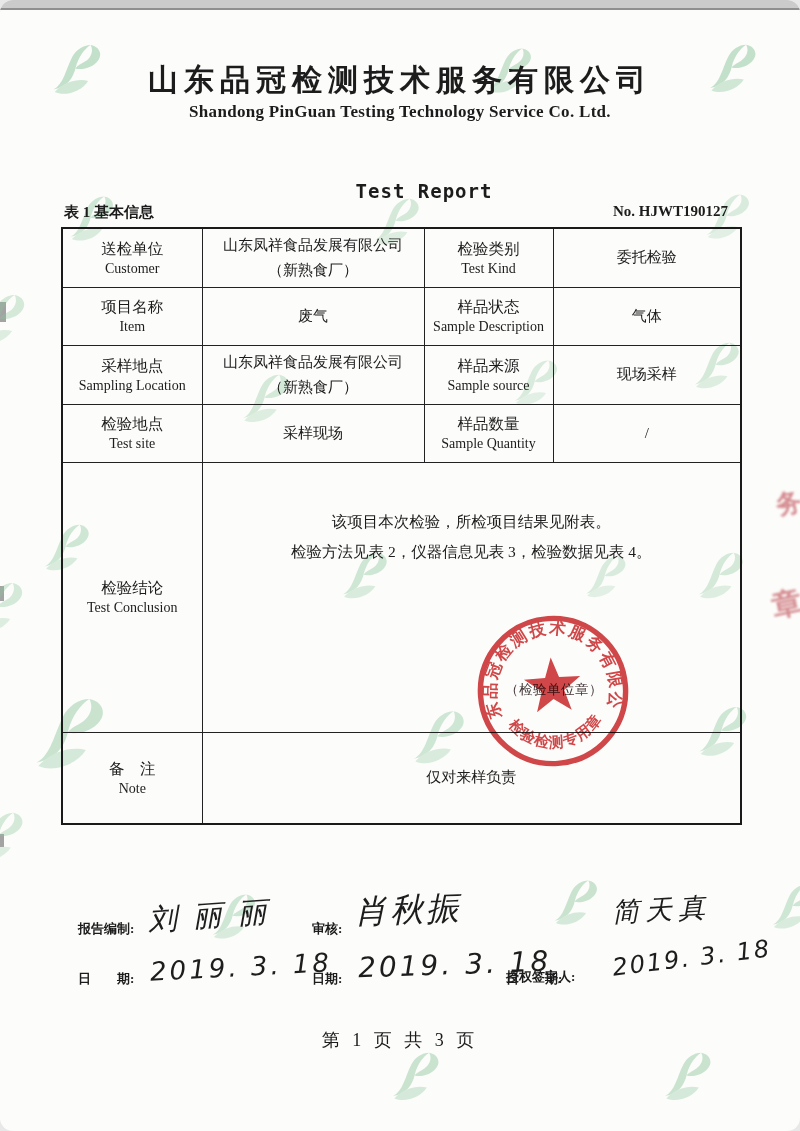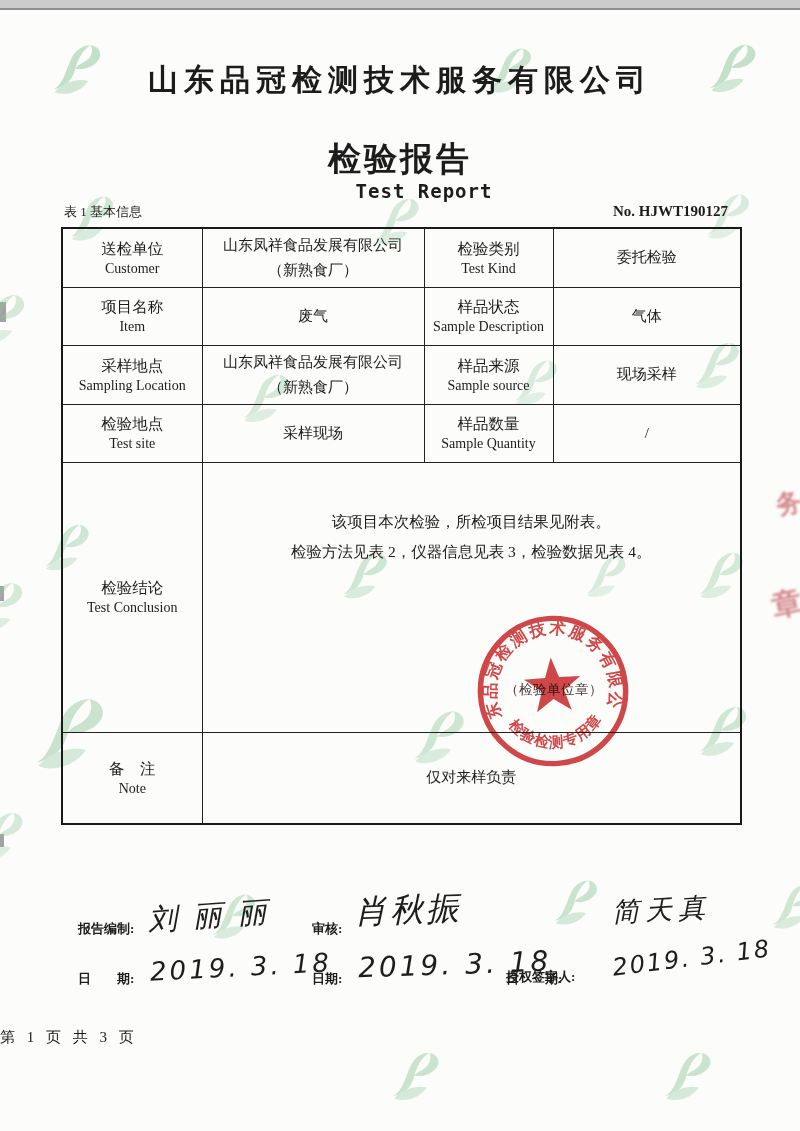--- a/index.html
+++ b/index.html
@@ -1,35 +1,35 @@
 <!DOCTYPE html>
 <html><head>
 <meta charset="utf-8">
 <style>
   html,body{margin:0;padding:0;background:#e8e8e8;}
   .page{
     position:relative;width:800px;height:1131px;margin:0 auto;
     background:#fcfcfa;overflow:hidden;
-    font-family:"Liberation Serif","DejaVu Serif",serif;color:#1c1c1c;
+    font-family:"Liberation Serif","DejaVu Serif",serif;color:#1c1c1c;border-radius:13px;
   }
   
   .scan-strip{position:absolute;top:0;left:0;width:800px;height:8px;background:#cbcbcb;border-bottom:2px solid #8f8f8f;}
   .edge-mark{position:absolute;left:0;background:#7d7d7d;opacity:.7;}
 
   
   .wm{position:absolute;pointer-events:none;z-index:1;}
   .wm svg{display:block;width:100%;height:100%;}
 
   
   .hdr{position:absolute;left:0;width:800px;text-align:center;z-index:2;}
   .company-cn{top:60px;font-size:30px;font-weight:bold;letter-spacing:6px;}
   .company-en{top:102px;font-size:17px;font-weight:bold;letter-spacing:.3px;}
   .title-cn{top:137px;font-size:33px;font-weight:bold;letter-spacing:3px;}
   .title-en{top:180px;font-size:19px;font-weight:bold;font-family:"DejaVu Sans Mono","Liberation Mono",monospace;letter-spacing:1px;margin-left:24px;}
-  .caption{position:absolute;left:64px;top:203px;font-size:13px;font-weight:normal;z-index:2;}
+  .caption{position:absolute;left:64px;top:203px;font-size:15px;font-weight:bold;z-index:2;}
   .report-no{position:absolute;right:72px;top:203px;font-size:15px;font-weight:bold;z-index:2;}
 
   
   table.info{
     position:absolute;left:61px;top:227px;width:679px;z-index:2;
     border-collapse:collapse;table-layout:fixed;
     border:2.5px solid #1a1a1a;
   }
   table.info td{border:1.5px solid #222;vertical-align:middle;text-align:center;padding:2px 6px;}
   .lc .cn{font-size:15.5px;font-weight:normal;line-height:21px;}
@@ -47,22 +47,22 @@
 
   
   .bleed{position:absolute;color:#b5303a;opacity:.55;filter:blur(1px);z-index:2;
          transform:rotate(-12deg);font-weight:bold;}
 
   
   .sig-label{position:absolute;font-size:13px;font-weight:bold;z-index:2;white-space:pre;}
   .hand{position:absolute;z-index:3;color:#1d1d1d;white-space:nowrap;
         font-family:"DejaVu Sans","Liberation Sans",sans-serif;font-style:italic;}
 
-  .footer{position:absolute;left:0;top:1028px;width:800px;
-          font-size:15px;letter-spacing:4px;z-index:2;}
+  .footer{position:absolute;left:0;top:1028px;width:800px;text-align:center;
+          font-size:18px;letter-spacing:4px;z-index:2;}
 </style>
 </head>
 <body>
 
 <div class="page">
 
   <div class="scan-strip"></div>
   <div class="edge-mark" style="top:302px;width:6px;height:20px;"></div>
   <div class="edge-mark" style="top:586px;width:4px;height:15px;"></div>
   <div class="edge-mark" style="top:834px;width:4px;height:13px;"></div>
@@ -192,21 +192,21 @@
         <use href="#logoP"></use>
       </svg>
     </div>
   <div class="wm" style="left:658px;top:1048px;width:60px;height:60px;opacity:.45">
       <svg>
         <use href="#logoP"></use>
       </svg>
     </div>
 
   <div class="hdr company-cn">山东品冠检测技术服务有限公司</div>
-  <div class="hdr title-cn">检验报告</div>
+  <div class="hdr company-en">Shandong PinGuan Testing Technology Service Co. Ltd.</div>
   <div class="hdr title-en">Test Report</div>
   <div class="caption">表 1 基本信息</div>
   <div class="report-no">No. HJWT190127</div>
 
   <table class="info">
     <colgroup>
         <col style="width:140px">
         <col style="width:222px">
         <col style="width:129px">
         <col style="width:188px">

